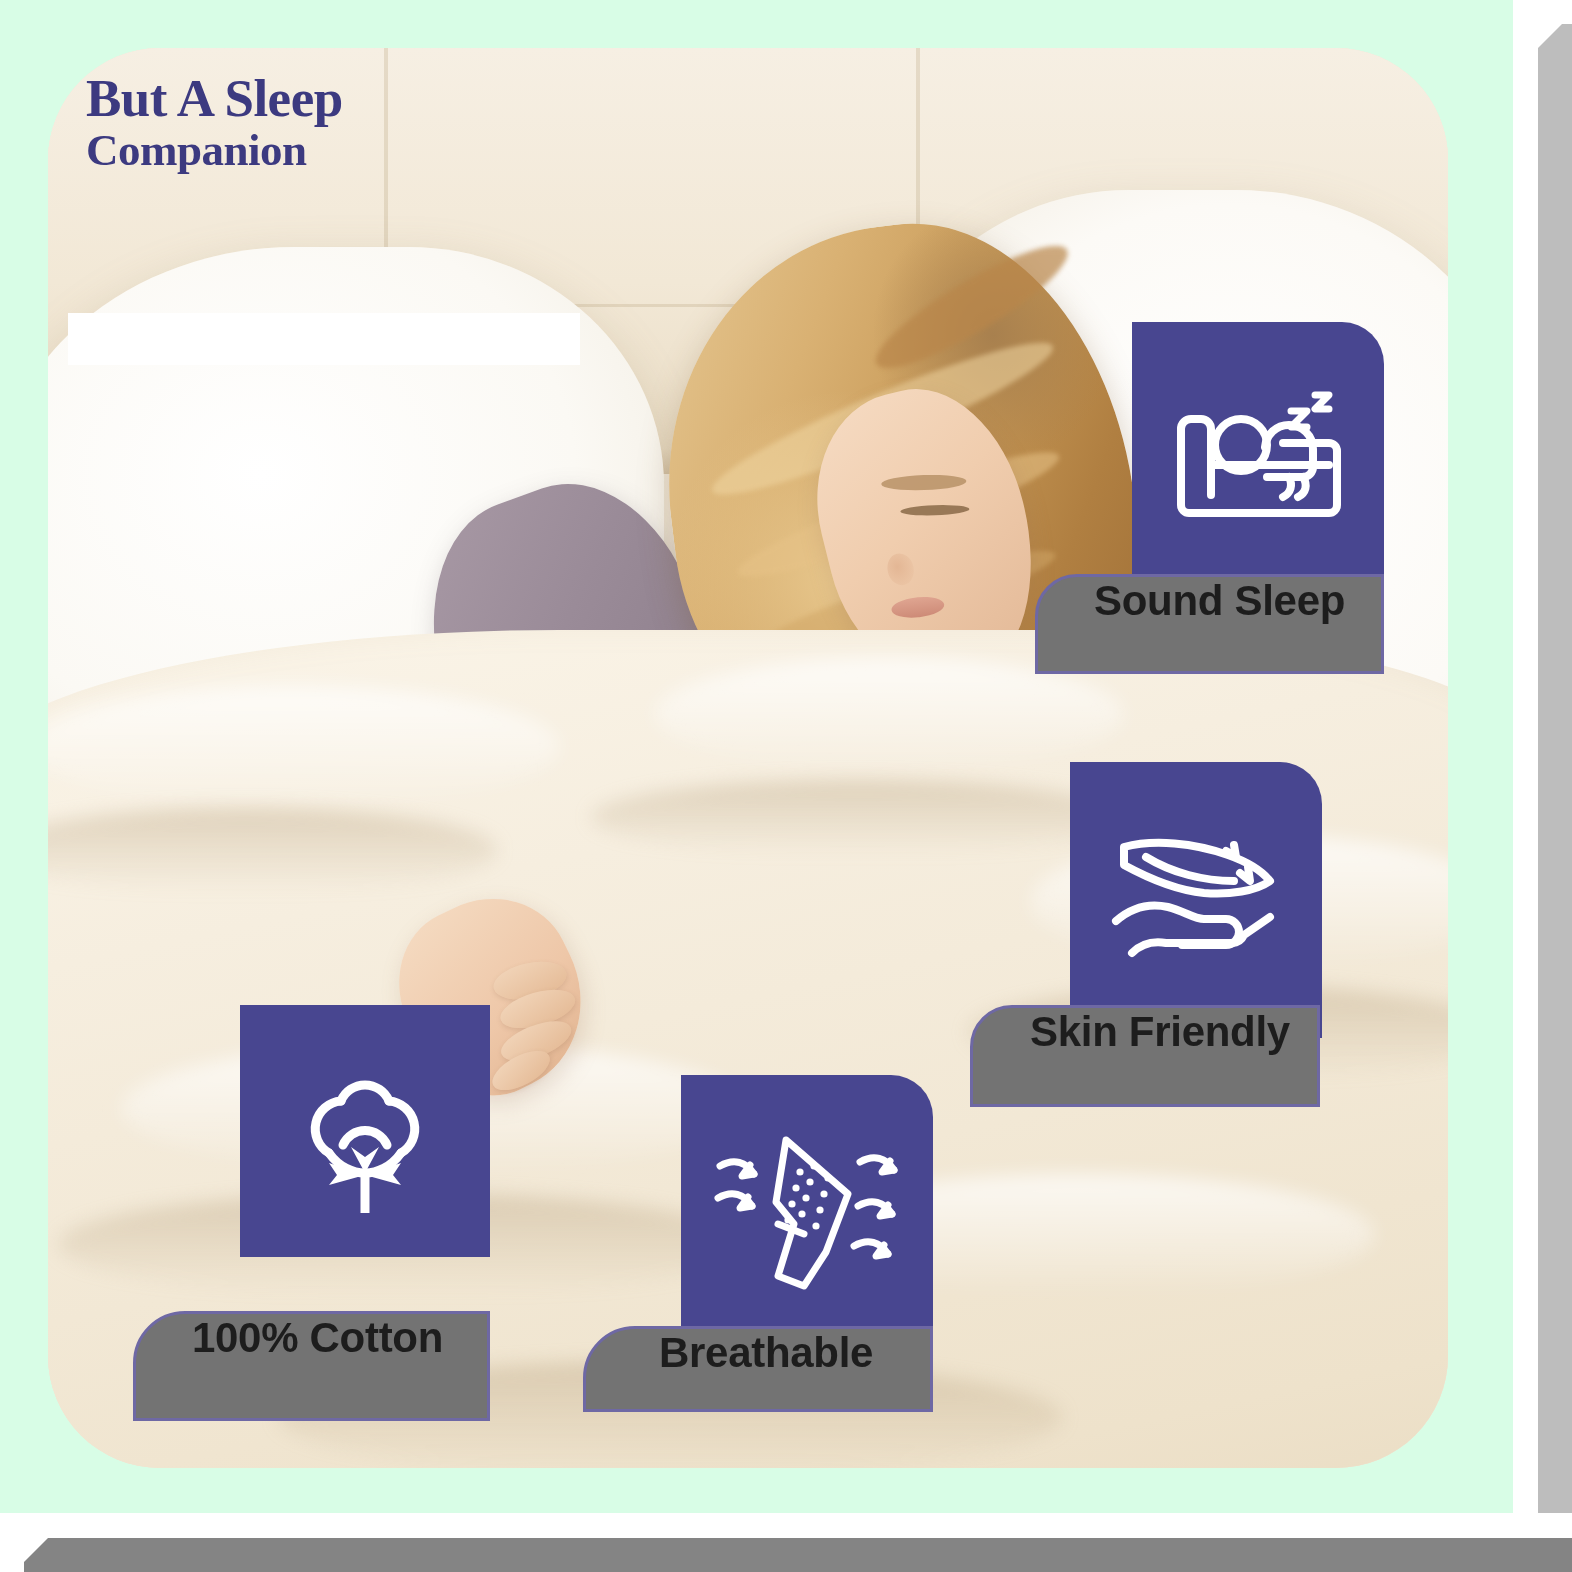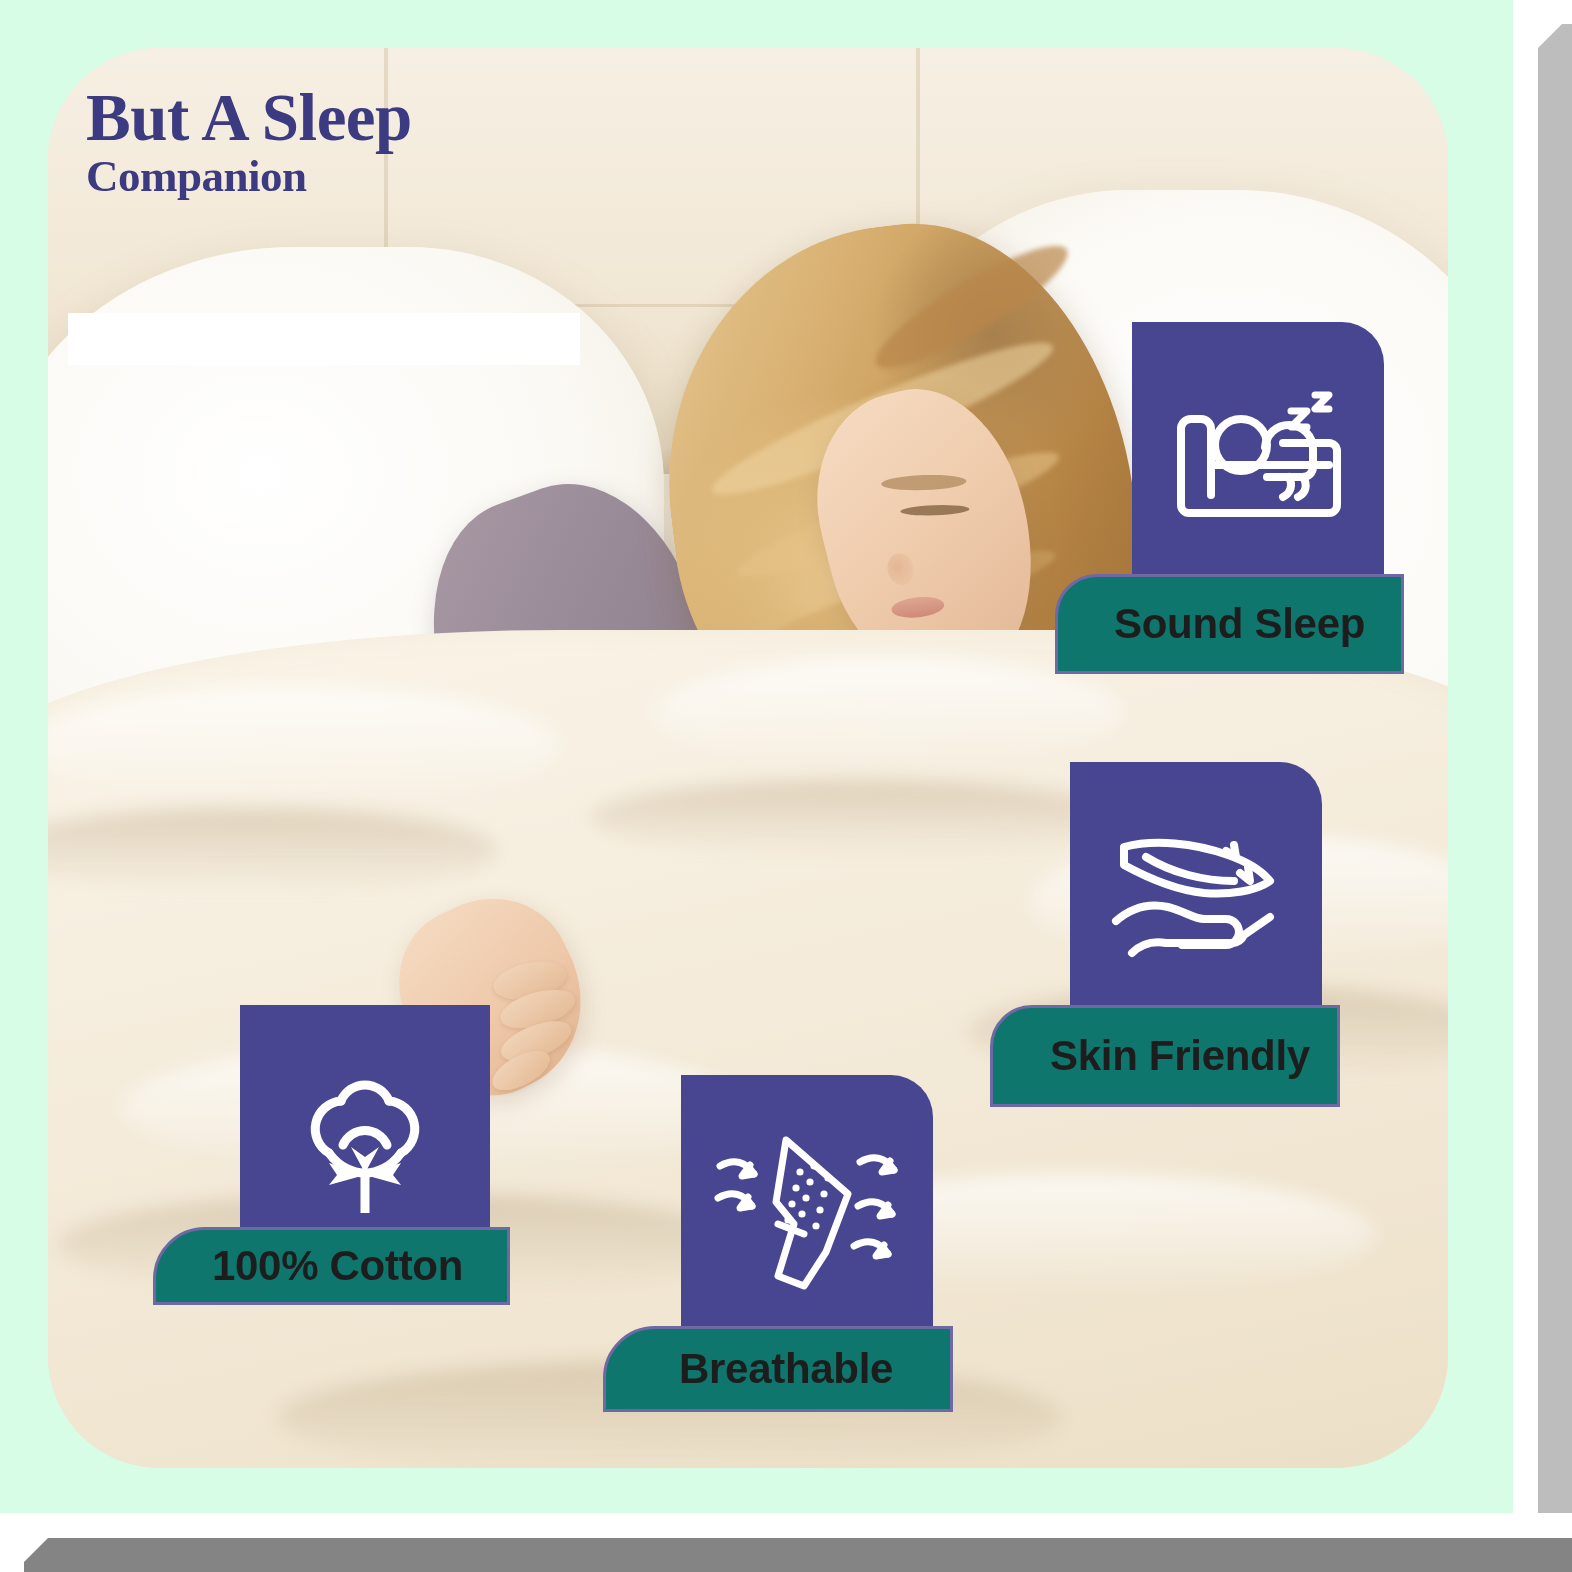--- a/index.html
+++ b/index.html
@@ -101,43 +101,43 @@
       transform:rotate(-26deg);
       box-shadow:0 9px 22px rgba(160,120,90,.22);}
   .finger{position:absolute;background:linear-gradient(160deg,#f2d6bb,#e4b994);
       border-radius:50%;box-shadow:0 2px 5px rgba(150,110,80,.22);}
 
   
   .headline{position:absolute;left:86px;top:72px;width:640px;z-index:30;}
   .white-bar{position:absolute;left:-18px;top:241px;width:512px;height:52px;background:#ffffff;z-index:-1;}
   .hl-line{font-family:"Liberation Serif",serif;color:#3c3a80;line-height:.99;letter-spacing:-.5px;}
   .hl-1{font-size:64px;font-weight:400;}
-  .hl-2{font-size:67px;font-weight:700;margin-top:12px;}
+  .hl-2{font-size:53px;font-weight:700;}
   .hl-3{font-size:45px;font-weight:700;margin-top:4px;}
 
   
   .badge{position:absolute;z-index:40;}
   .icon-box{position:absolute;background:#484690;display:flex;align-items:center;justify-content:center;}
   .icon-box svg{display:block;}
-  .label-box{position:absolute;background:#0f766e;border:3px solid #6e68a4;
-      display:flex;align-items:center;box-sizing:border-box;margin-left:20px;}
+  .label-box{position:absolute;background:#737373;border:3px solid #6e68a4;
+      display:flex;box-sizing:border-box;}
   .label-box span{font-family:"Liberation Sans",sans-serif;font-weight:700;
       font-size:42px;color:#1d1d1d;white-space:nowrap;letter-spacing:-.3px;}
 
   
   #b-sound .icon-box{left:1132px;top:322px;width:252px;height:276px;border-radius:0 42px 0 0;}
   #b-sound .label-box{left:1035px;top:574px;width:349px;height:100px;border-radius:42px 0 0 0;
       padding-left:56px;}
   
   #b-skin .icon-box{left:1070px;top:762px;width:252px;height:276px;border-radius:0 42px 0 0;}
   #b-skin .label-box{left:970px;top:1005px;width:350px;height:102px;border-radius:42px 0 0 0;
       padding-left:57px;}
   
   #b-cotton .icon-box{left:240px;top:1005px;width:250px;height:252px;border-radius:0;}
-  #b-cotton .label-box{left:133px;top:1227px;width:357px;height:78px;border-radius:52px 0 0 0;
+  #b-cotton .label-box{left:133px;top:1311px;width:357px;height:110px;border-radius:52px 0 0 0;
       padding-left:56px;}
   
   #b-breathe .icon-box{left:681px;top:1075px;width:252px;height:273px;border-radius:0 42px 0 0;}
   #b-breathe .label-box{left:583px;top:1326px;width:350px;height:86px;border-radius:52px 0 0 0;
       padding-left:73px;}
 </style>
 </head>
 <body>
 
 <div id="stage">

